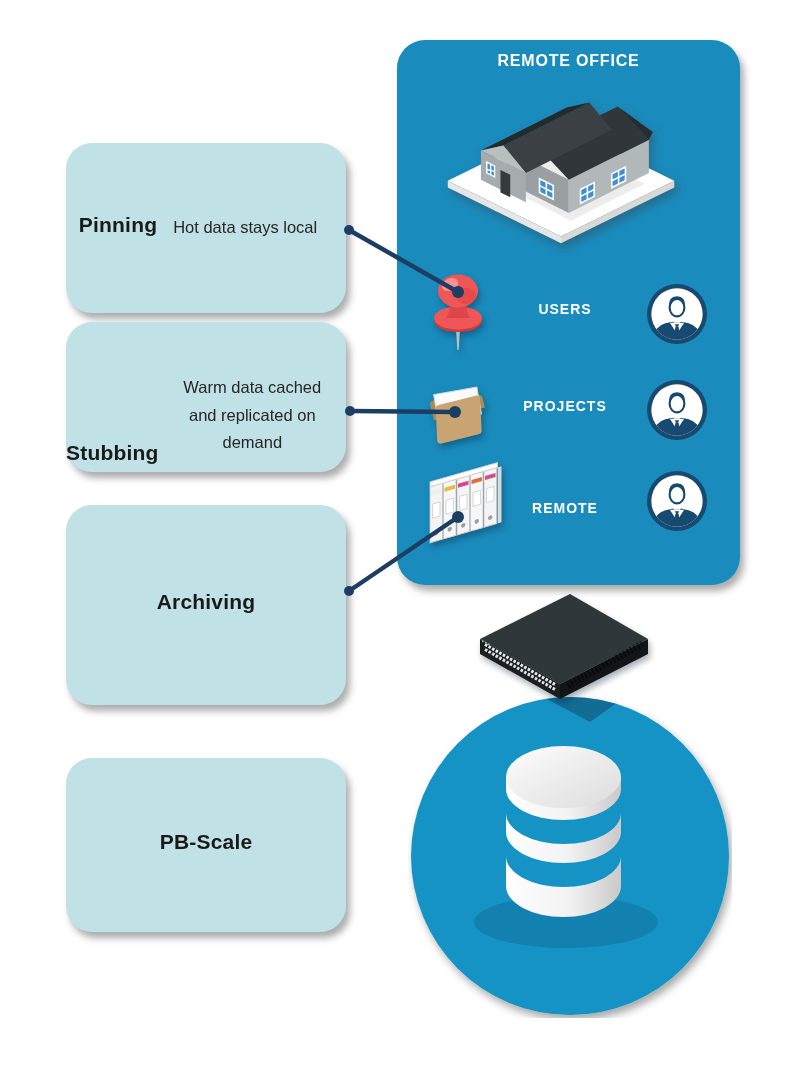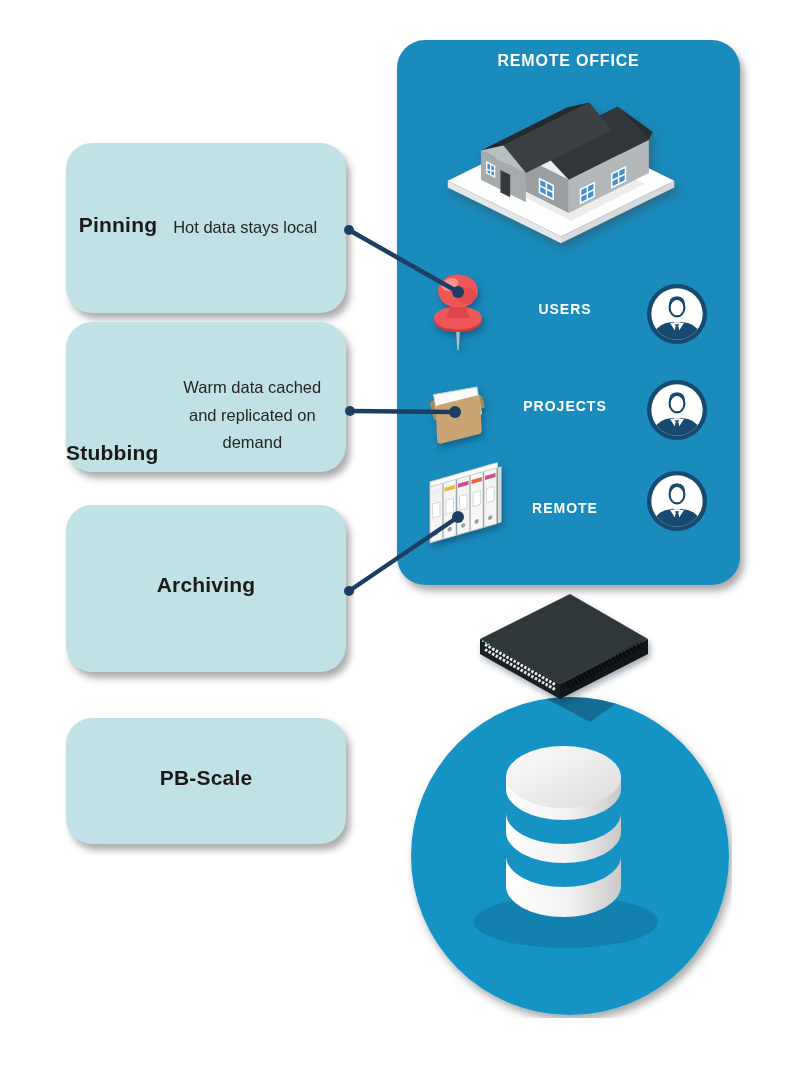--- a/index.html
+++ b/index.html
@@ -20,22 +20,22 @@
   }
   .feature-card{
     position:absolute;left:66px;width:280px;background:var(--card-teal);
     border-radius:26px;box-shadow:4px 6px 7px rgba(70,70,70,.45);
     display:flex;flex-direction:row;justify-content:center;align-items:center;text-align:center;
   }
   .feature-title{font-size:21px;font-weight:bold;color:var(--heading-dark);margin:0 0 7px 0;letter-spacing:.2px;}
   .feature-desc{font-size:16.5px;color:var(--body-dark);line-height:1.65;max-width:252px;margin:16px;}
   #card-pinning{top:143px;height:170px;}
   #card-stubbing{top:322px;height:150px;align-items:flex-end;}
-  #card-archiving{top:505px;height:167px;}
-  #card-pbscale{top:718px;height:126px;}
+  #card-archiving{top:505px;height:200px;}
+  #card-pbscale{top:758px;height:174px;}
 
   .panel{
     position:absolute;left:397px;top:40px;width:343px;height:545px;
     background:var(--panel-blue);border-radius:28px;box-shadow:4px 6px 7px rgba(70,70,70,.45);
   }
   .panel-title{
     position:absolute;left:397px;top:52px;width:343px;text-align:center;
     color:var(--label-white);font-size:16px;font-weight:bold;letter-spacing:.8px;
   }
   .row-label{

